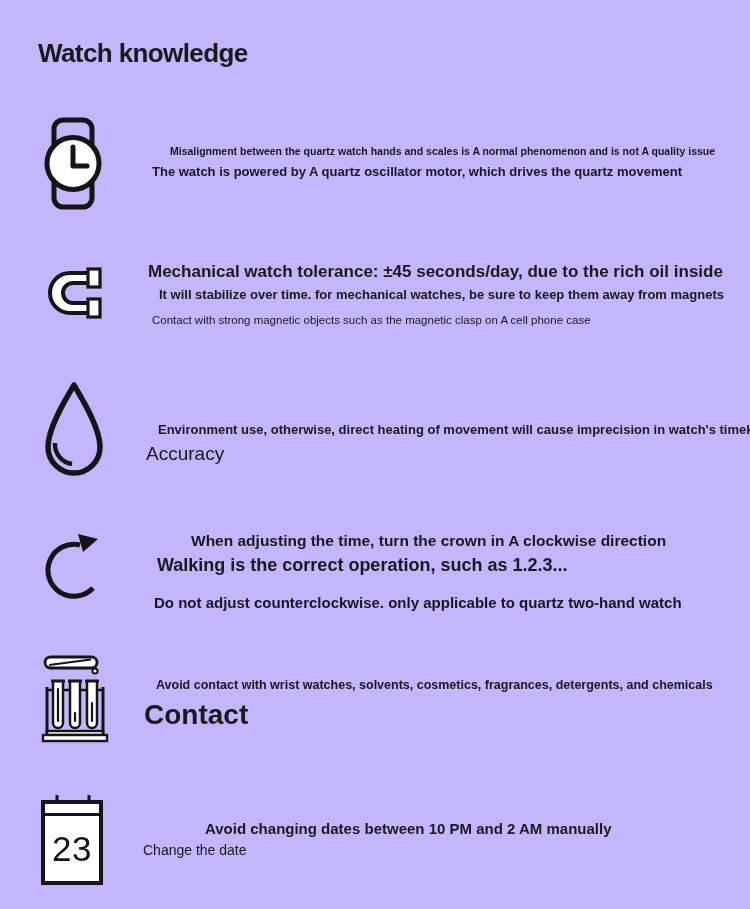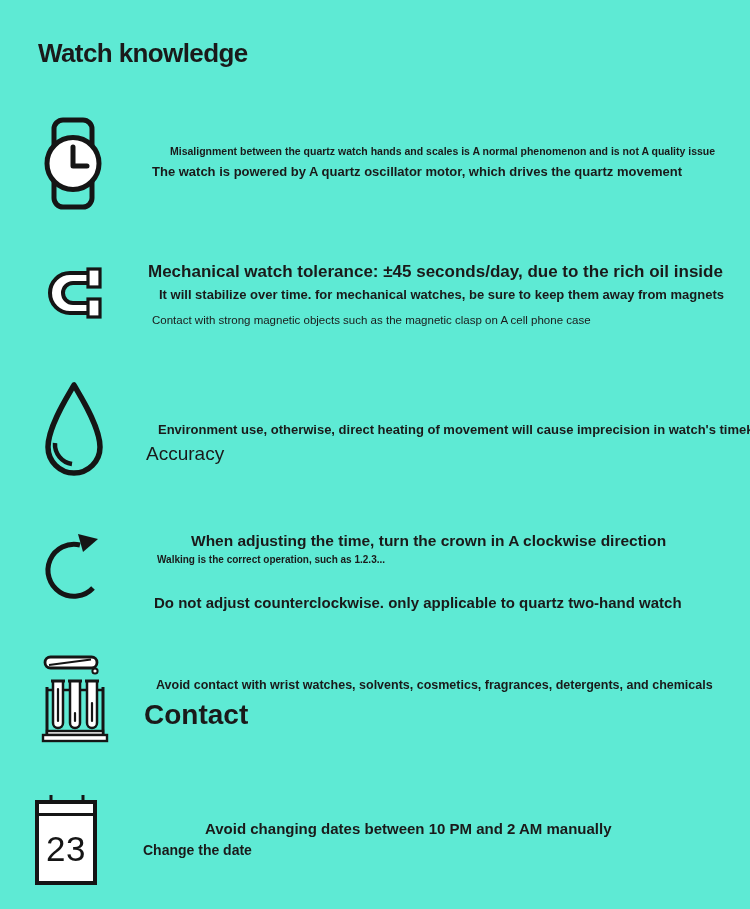--- a/index.html
+++ b/index.html
@@ -1,19 +1,19 @@
 <!DOCTYPE html>
 <html><head>
 <meta charset="utf-8">
 <style>
   :root{ --ink:#1a1a1a; }
   *{ margin:0; padding:0; box-sizing:border-box; }
   html,body{ background:#ffffff; }
   body{ font-family:"Liberation Sans","DejaVu Sans",sans-serif; color:var(--ink); }
-  .page{ position:relative; width:750px; height:909px; background:#5eead4; overflow:hidden; }
+  .page{ position:relative; width:750px; height:909px; background:#c4b5fd; overflow:hidden; }
   .line{ position:absolute; white-space:nowrap; color:var(--ink); line-height:1.25; }
   .icon{ position:absolute; }
   .icon svg{ display:block; width:100%; height:100%; }
 
   .title{ left:38px; top:37px; font-size:26px; font-weight:700; letter-spacing:-0.6px; }
 
   
   .i-watch{ left:43px; top:117px; width:60px; height:93px; }
   .s1a{ left:170px; top:145px; font-size:10.5px; font-weight:700; }
   .s1b{ left:152px; top:164px; font-size:13px; font-weight:700; }
@@ -26,34 +26,34 @@
 
   
   .i-drop{ left:41px; top:382px; width:66px; height:96px; }
   .s3a{ left:143px; top:399px; font-size:11px; font-weight:700; }
   .s3b{ left:158px; top:422px; font-size:13px; font-weight:700; }
   .s3h{ left:146px; top:442px; font-size:19px; font-weight:400; }
 
   
   .i-arrow{ left:43px; top:528px; width:66px; height:74px; }
   .s4a{ left:191px; top:531px; font-size:15.5px; font-weight:700; }
-  .s4b{ left:157px; top:554px; font-size:10px; font-weight:700; }
+  .s4b{ left:157px; top:554px; font-size:18px; font-weight:700; }
   .s4c{ left:154px; top:578px; font-size:15px; font-weight:700;margin-top:16px; }
 
   
   .i-tubes{ left:41px; top:651px; width:68px; height:94px; }
   .s5a{ left:156px; top:678px; font-size:12.5px; font-weight:700; }
   .s5h{ left:144px; top:697px; font-size:28px; font-weight:700; }
 
   
-  .i-cal{ left:35px; top:793px; width:62px; height:93px; }
+  .i-cal{ left:41px; top:793px; width:62px; height:93px; }
   .cal-day{ position:absolute; left:0; top:36px; width:100%; text-align:center;
             font-size:35px; font-weight:400; color:#151515; letter-spacing:0.5px; }
   .s6a{ left:205px; top:820px; font-size:15px; font-weight:700; }
-  .s6b{ left:143px; top:842px; font-size:14px; font-weight:700; }
+  .s6b{ left:143px; top:842px; font-size:14px; font-weight:400; }
 </style>
 </head>
 <body>
 
 <div class="page">
 
   <h1 class="line title">Watch knowledge</h1>
 
   <div class="icon i-watch">
     <svg viewBox="0 0 60 93" xmlns="http://www.w3.org/2000/svg" fill="none" stroke="#151515">

